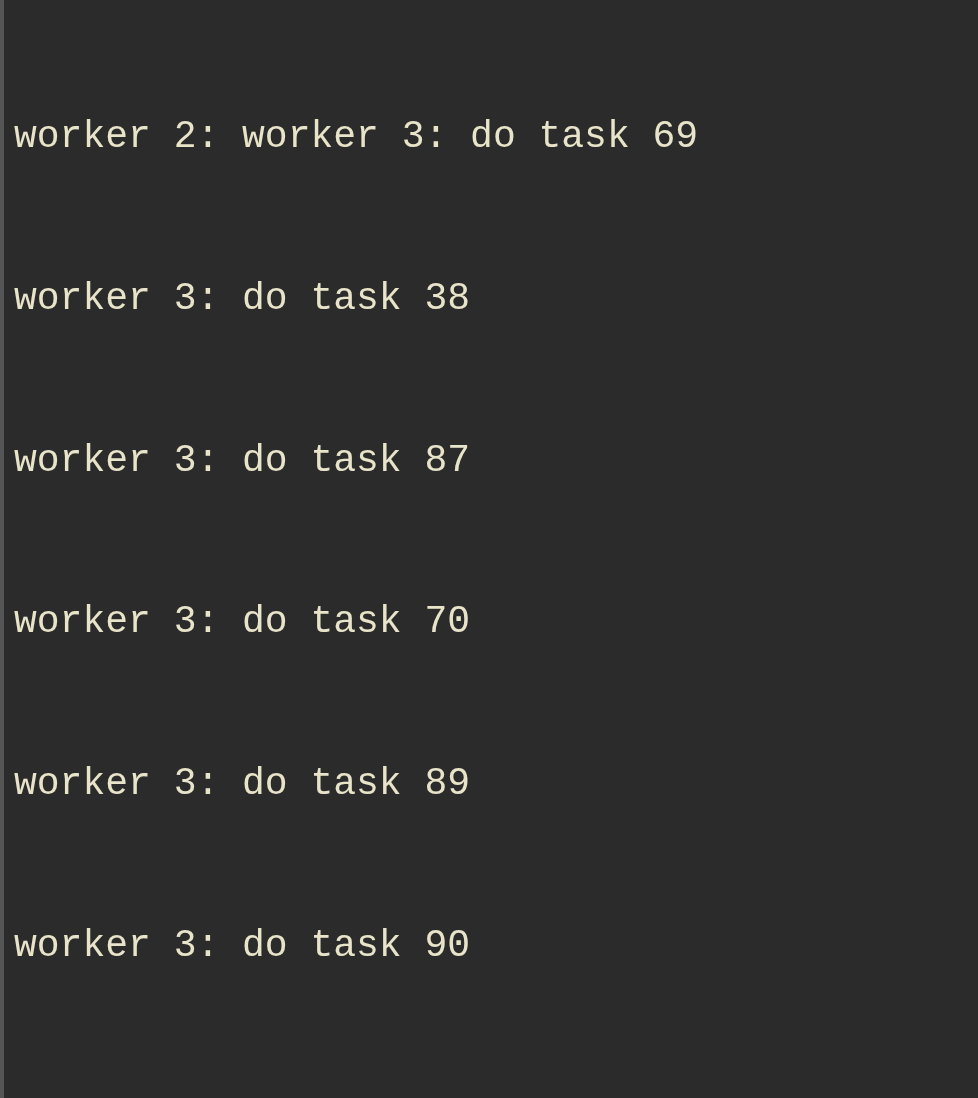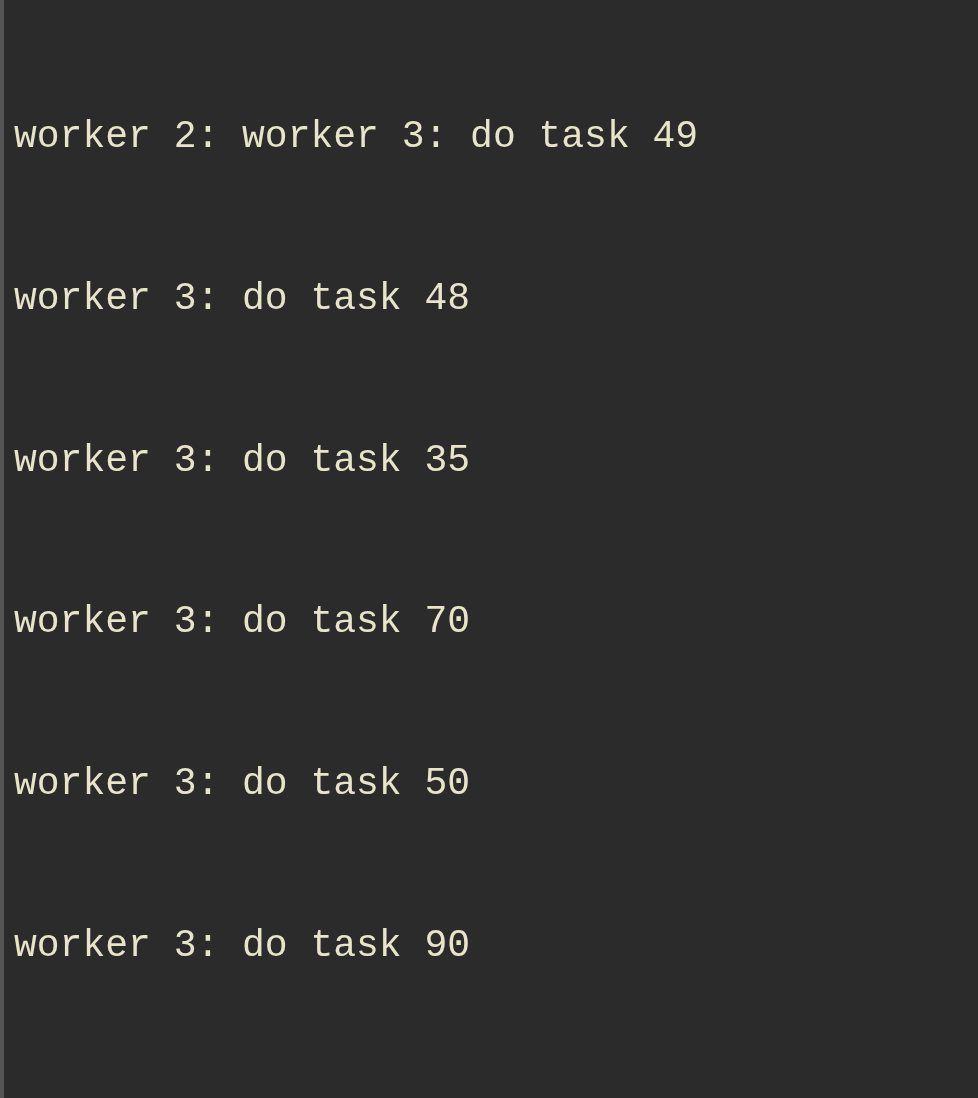--- a/index.html
+++ b/index.html
@@ -26,25 +26,25 @@
       word-wrap: break-word;
     }
     .log-line {
       display: block;
     }
   </style>
 </head>
 <body>
 
 <div class="terminal-output">
-  <span class="log-line">worker 2: worker 3: do task 49</span>
-  <span class="log-line">worker 3: do task 48</span>
-  <span class="log-line">worker 3: do task 35</span>
+  <span class="log-line">worker 2: worker 3: do task 69</span>
+  <span class="log-line">worker 3: do task 38</span>
+  <span class="log-line">worker 3: do task 87</span>
   <span class="log-line">worker 3: do task 70</span>
-  <span class="log-line">worker 3: do task 50</span>
+  <span class="log-line">worker 3: do task 89</span>
   <span class="log-line">worker 3: do task 90</span>
   
   
   
   
   
   
   
   
   

